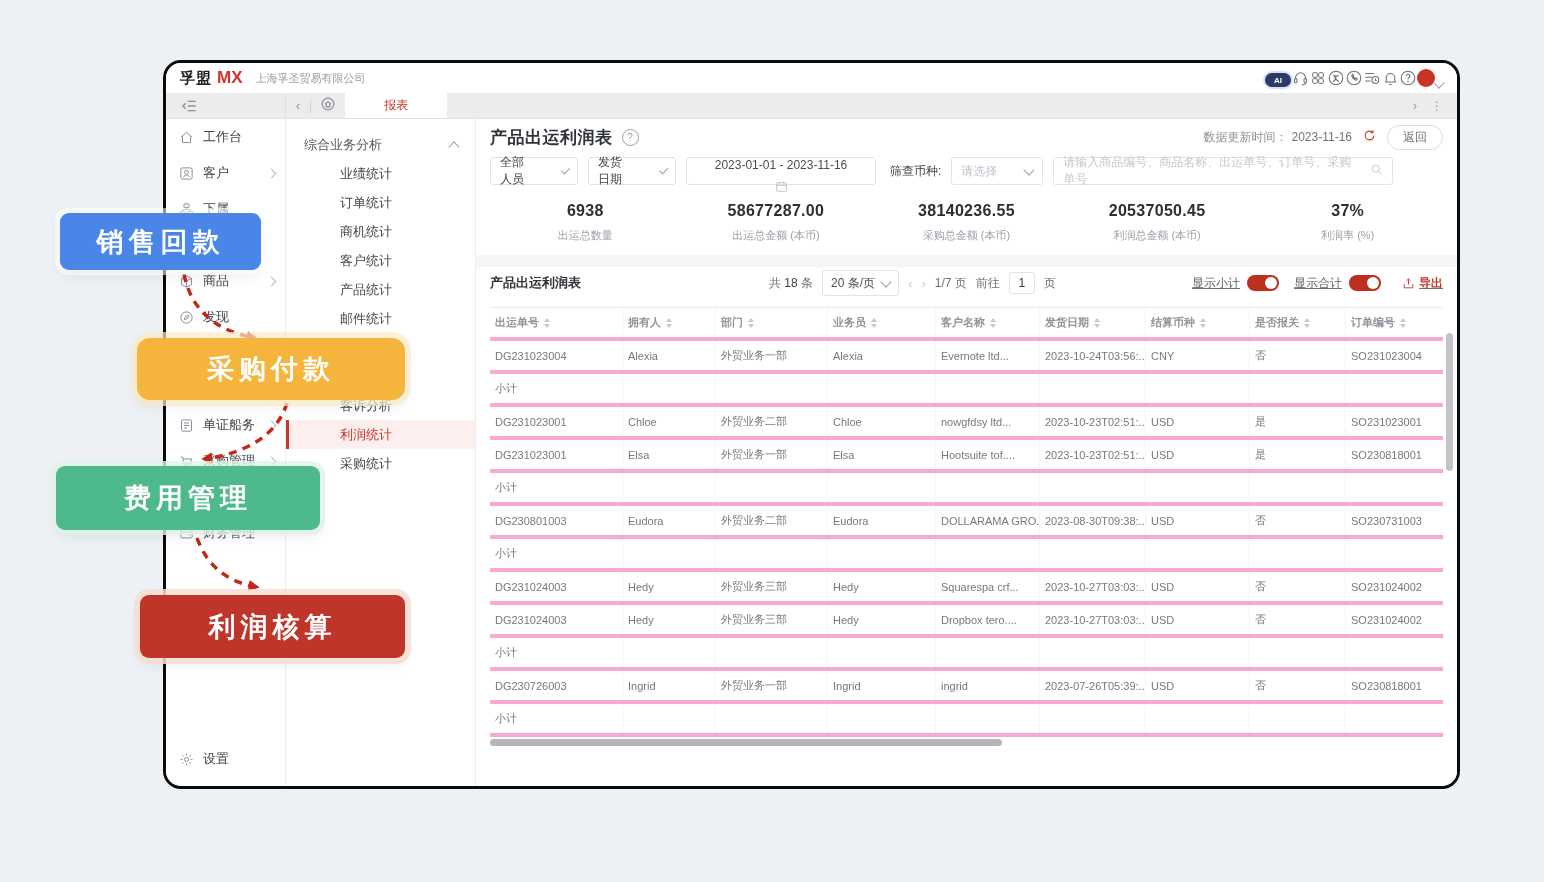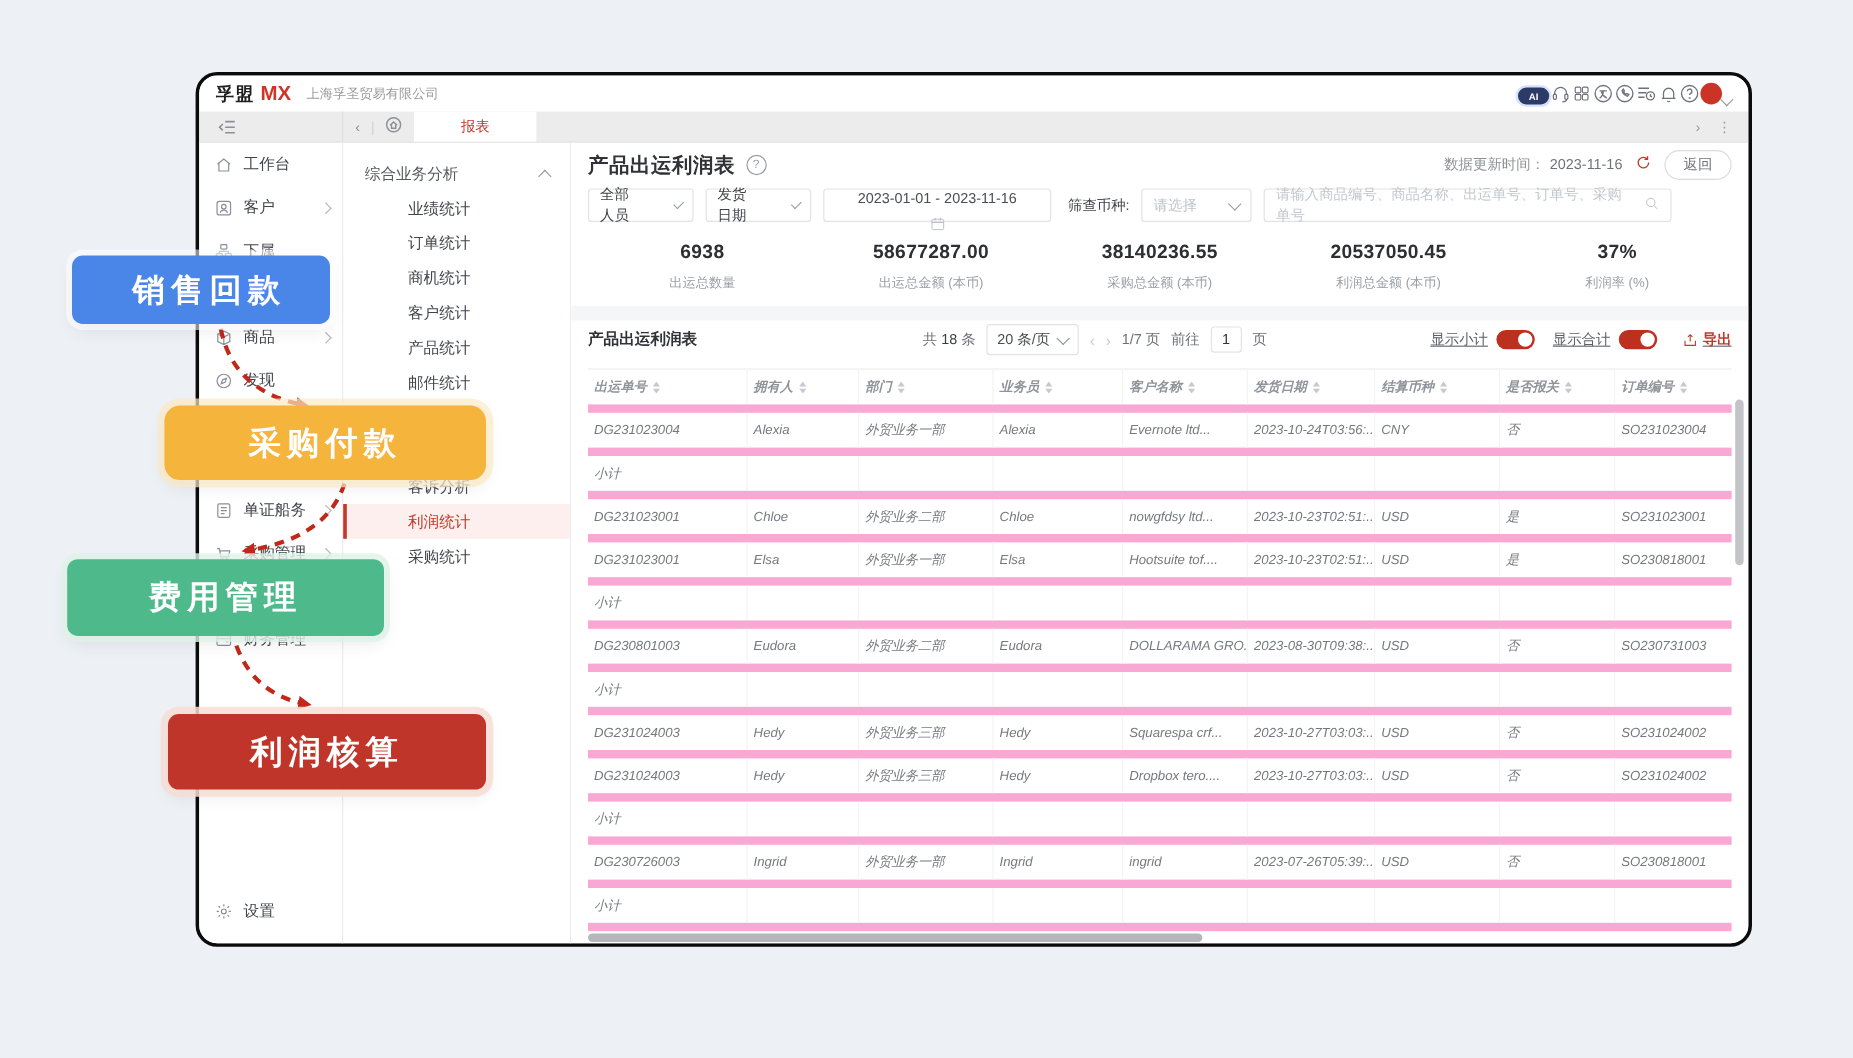--- a/index.html
+++ b/index.html
@@ -87,37 +87,37 @@
   .pg-arrow{color:#c8ccd2;font-size:13px;}
   .goto-input{width:26px;height:22px;border:1px solid #e3e3e3;border-radius:3px;text-align:center;font-size:12px;color:#333;box-sizing:border-box;padding:0;}
   .toolbar-right{margin-left:auto;display:flex;align-items:center;gap:7px;text-decoration:underline;}
   .tgl-lbl{font-size:12px;color:#5d6167;}
   .toggle{width:32px;height:16px;border-radius:9px;background:#bd2f1f;position:relative;margin-right:8px;cursor:pointer;}
   .toggle::after{content:"";position:absolute;right:2px;top:2px;width:12px;height:12px;border-radius:50%;background:#fff;}
   .export{color:#c0392b;font-weight:bold;display:flex;gap:4px;align-items:center;margin-left:6px;cursor:pointer;}
   .export svg{stroke:#c0392b;fill:none;stroke-width:1.7;}
   
   .table{border-top:1px solid #ededed;margin-top:8px;}
-  .tr{display:grid;grid-template-columns:133px 93px 112px 108px 104px 106px 104px 96px 1fr;height:29px;border-bottom:7px solid #f9a8d4;font-style:italic;}
+  .tr{display:grid;grid-template-columns:133px 93px 112px 108px 104px 106px 104px 96px 1fr;height:29px;border-bottom:4px solid #f9a8d4;}
   .th,.td{display:flex;align-items:center;padding-left:5px;height:100%;box-sizing:border-box;
     border-right:1px solid #f4f4f4;overflow:hidden;white-space:nowrap;}
   .th:nth-child(9),.td:nth-child(9){border-right:none;}
   .th{font-size:11px;color:#8f949b;font-weight:bold;gap:5px;cursor:pointer;}
   .td{font-size:11px;color:#75797f;}
   .sort{display:inline-flex;flex-direction:column;gap:2px;}
   .sort i{display:block;width:0;height:0;border-left:3.5px solid transparent;border-right:3.5px solid transparent;}
   .sort .up{border-bottom:4px solid #c6cad0;}
   .sort .dn{border-top:4px solid #c6cad0;}
   .hscroll{margin-top:2px;height:7px;position:relative;}
   .hthumb{position:absolute;left:0;top:0;width:512px;height:7px;border-radius:4px;background:#b4b6b9;cursor:pointer;}
   .vthumb{position:absolute;right:4px;top:214px;width:7px;height:138px;border-radius:4px;background:#c2c4c7;cursor:pointer;}
   
   .callout{position:absolute;display:flex;align-items:center;justify-content:center;color:#fff;
     font-weight:bold;font-size:27px;letter-spacing:5px;border-radius:9px;z-index:30;}
-  .co1{left:60px;top:213px;width:201px;height:57px;box-shadow:0 0 0 5px rgba(255,255,255,.55),0 6px 14px rgba(0,0,0,.08);padding-left:14px;}
+  .co1{left:60px;top:213px;width:201px;height:57px;box-shadow:0 0 0 5px rgba(255,255,255,.55),0 6px 14px rgba(0,0,0,.08);}
   .co2{left:137px;top:338px;width:268px;height:62px;border-radius:13px;box-shadow:0 0 0 6px rgba(251,233,197,.7),0 6px 14px rgba(0,0,0,.08);}
   .co3{left:56px;top:466px;width:264px;height:64px;box-shadow:0 0 0 5px rgba(222,243,233,.8),0 6px 14px rgba(0,0,0,.08);}
   .co4{left:140px;top:595px;width:265px;height:63px;box-shadow:0 0 0 6px rgba(247,221,213,.85),0 6px 14px rgba(0,0,0,.08);}
   .arrows{position:absolute;left:0;top:0;width:1544px;height:882px;z-index:25;pointer-events:none;}
 </style>
 </head>
 <body>
 
 <div class="window">
 

